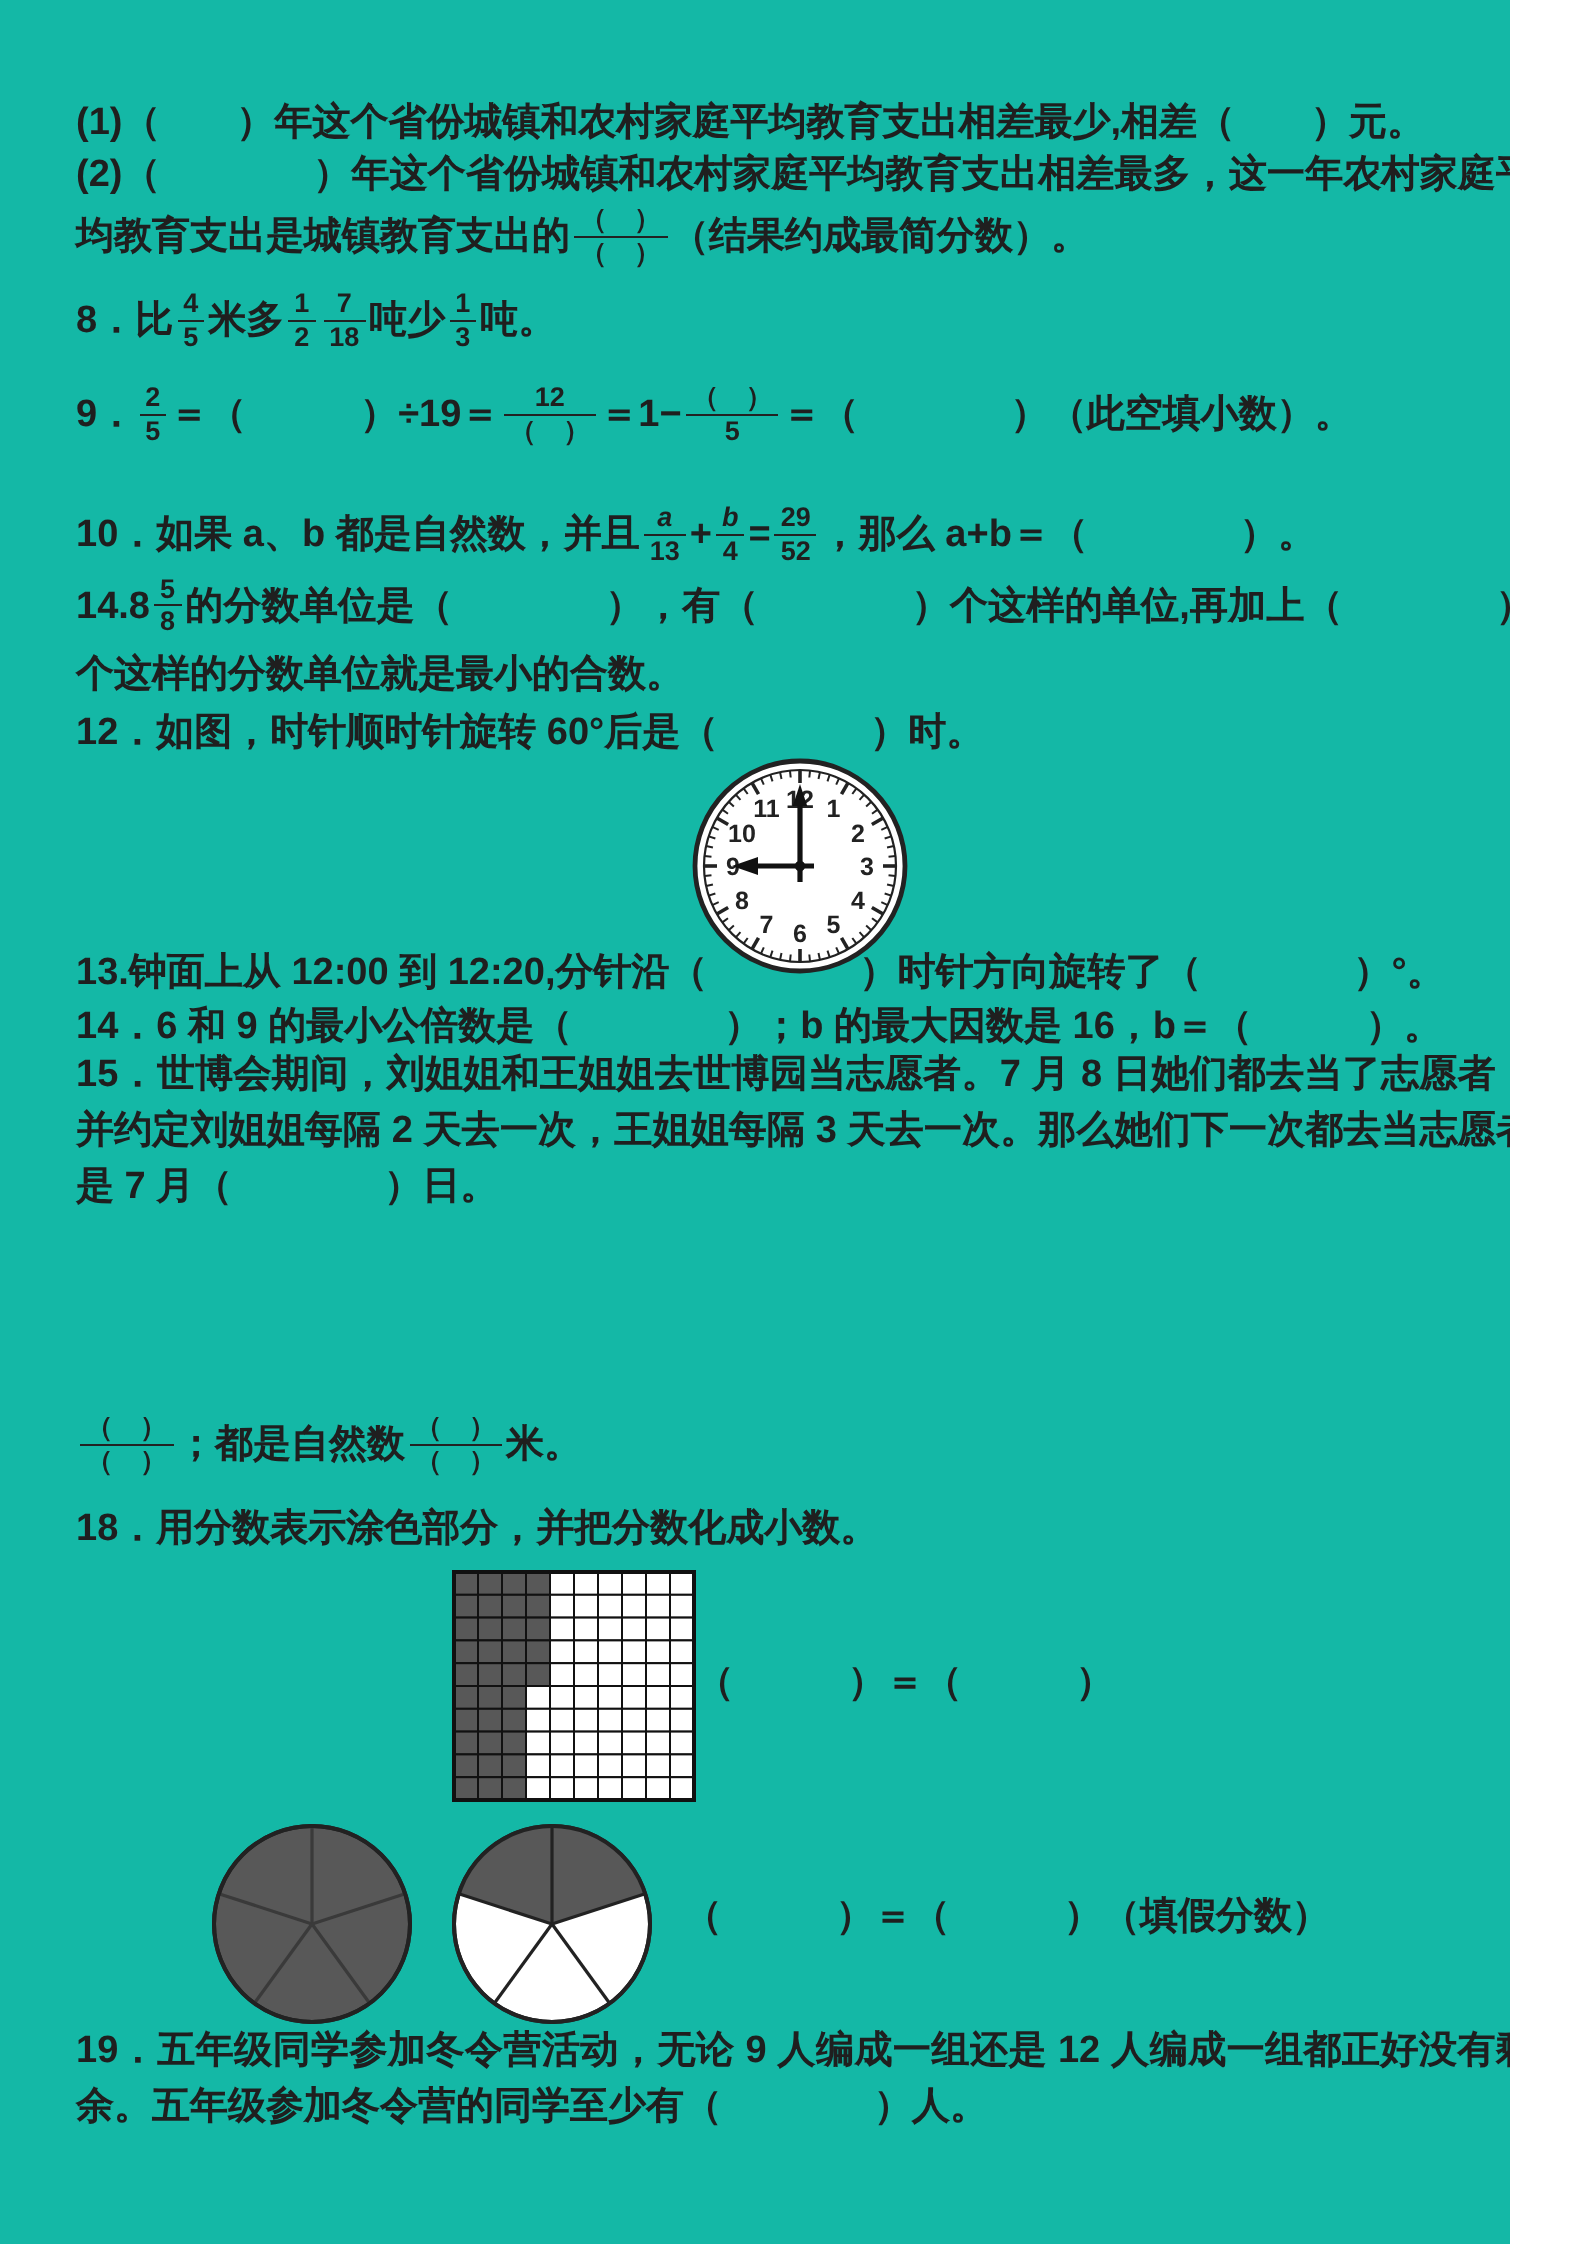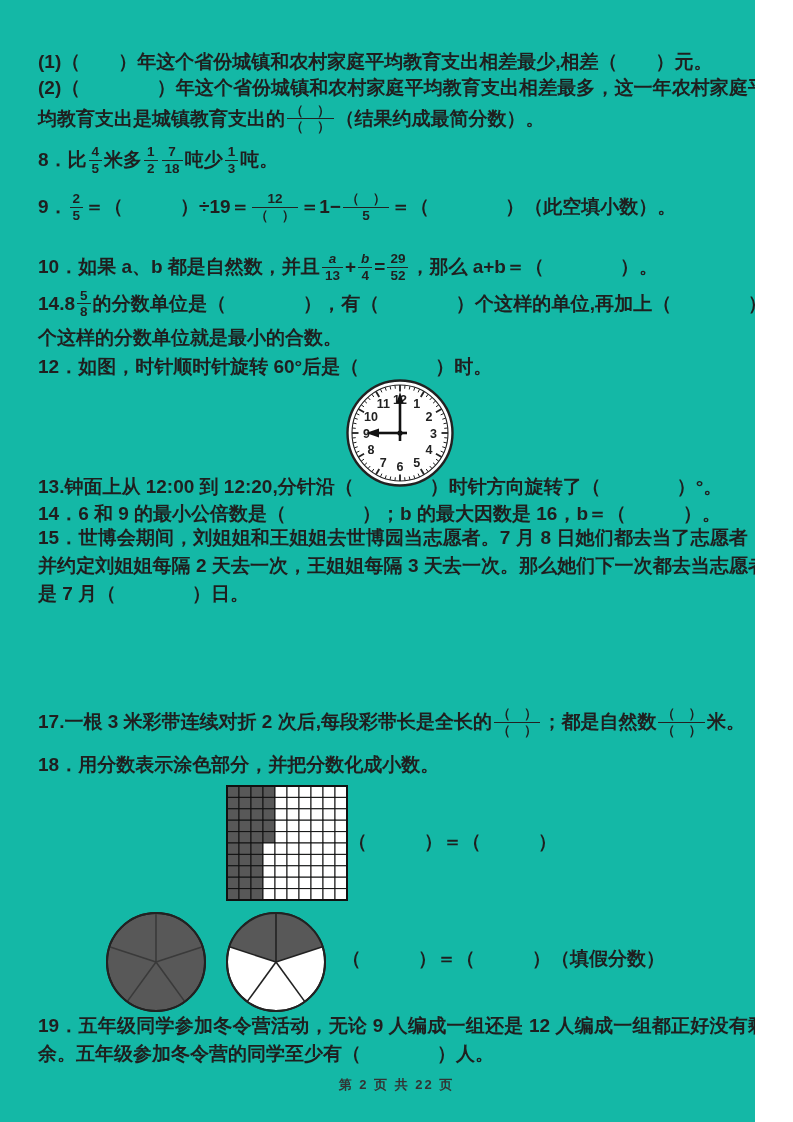--- a/index.html
+++ b/index.html
@@ -157,21 +157,21 @@
   <div class="q nowrap" style="top:500px">
     <span>14．6 和 9 的最小公倍数是（　　　　）；b 的最大因数是 16，b＝（　　　）。</span>
   </div>
 
   <div class="q" style="top:524px;line-height:28px">
     <span>15．世博会期间，刘姐姐和王姐姐去世博园当志愿者。7 月 8 日她们都去当了志愿者，并约定刘姐姐每隔 2 天去一次，王姐姐每隔 3 天去一次。那么她们下一次都去当志愿者是 7 月（　　　　）日。</span>
   </div>
 
 
   <div class="q nowrap" style="top:707px">
-    <span>17.一根 3 米彩带连续对折 2 次后,每段彩带长是全长的</span><span class="frac"><span class="fn">（　）</span><span class="fd">（　）</span></span><span>；都是自然数</span><span class="frac"><span class="fn">（　）</span><span class="fd">（　）</span></span><span>米。</span>
+    <span class="frac"><span class="fn">（　）</span><span class="fd">（　）</span></span><span>；都是自然数</span><span class="frac"><span class="fn">（　）</span><span class="fd">（　）</span></span><span>米。</span>
   </div>
 
   <div class="q nowrap" style="top:751px">
     <span>18．用分数表示涂色部分，并把分数化成小数。</span>
   </div>
 
   <div class="figure" style="left:226px;top:785px">
     <svg id="grid-svg" width="122" height="116">
         <rect x="1" y="1" width="12" height="11.4" fill="#585858" stroke="#111" stroke-width="1"></rect>
         <rect x="13" y="1" width="12" height="11.4" fill="#585858" stroke="#111" stroke-width="1"></rect>
@@ -306,17 +306,14 @@
   </div>
 
   <div class="q nowrap" style="top:945px;left:342px;width:420px">
     <span>（　　　）＝（　　　）（填假分数）</span>
   </div>
 
   <div class="q" style="top:1012px;line-height:28px">
     <span>19．五年级同学参加冬令营活动，无论 9 人编成一组还是 12 人编成一组都正好没有剩余。五年级参加冬令营的同学至少有（　　　　）人。</span>
   </div>
 
-  <div class="footer" style="top:1076px">
-    <span>第 2 页 共 22 页</span>
-  </div>
 
 </div>
 
 </body></html>

